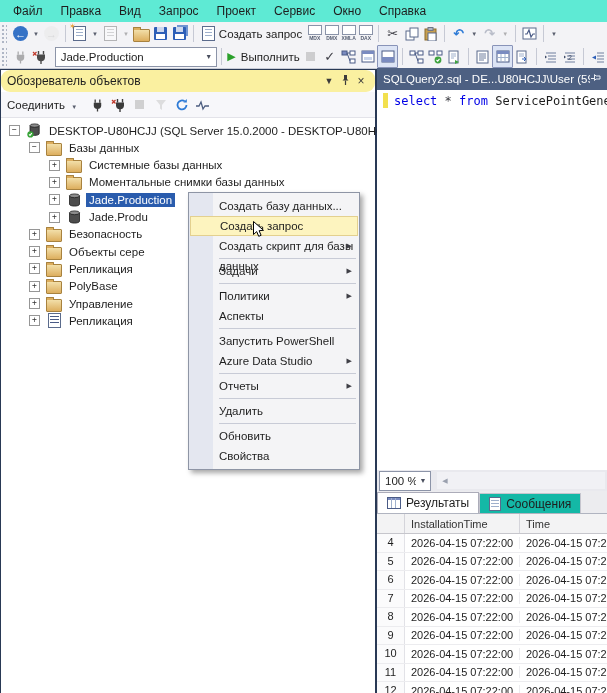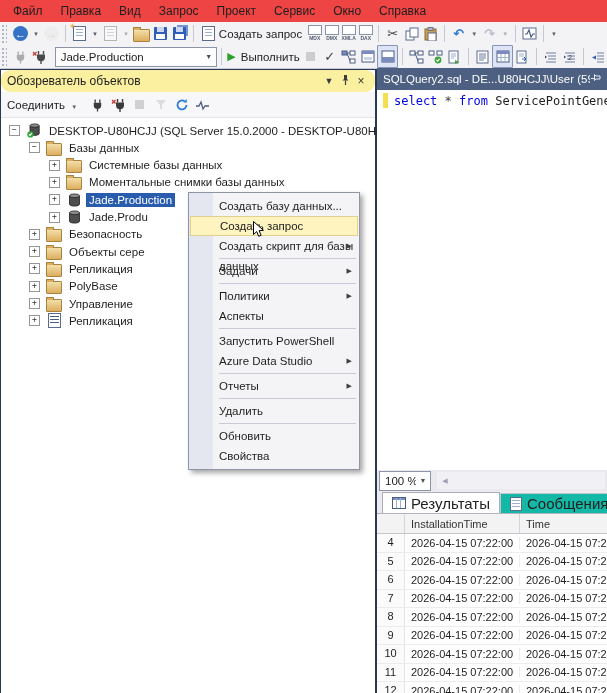--- a/index.html
+++ b/index.html
@@ -2,21 +2,21 @@
 <html style="--chrome-dark: #293955; --selection-blue: #2A5CAD; --panel-title-yellow: #FAF0A0; --menu-highlight-yellow: #FDF4BF; --keyword-blue: #0000E6; --execute-green: #2BA02B; --tab-active-blue: #4D6082;"><head>
 <meta charset="utf-8">
 <style>
   html,body{margin:0;padding:0;}
   body{width:607px;height:693px;position:relative;overflow:hidden;
        font-family:"Liberation Sans","DejaVu Sans",sans-serif;
        background:var(--chrome-dark,#293955);color:#1E1E1E;}
   .mono{font-family:"DejaVu Sans Mono","Liberation Mono",monospace;}
 
   
-  .menubar{position:absolute;top:0;left:0;right:0;height:22px;background:#ef4444;
+  .menubar{position:absolute;top:0;left:0;right:0;height:22px;background:#5eead4;
            display:flex;align-items:flex-start;padding-left:4px;font-size:12px;}
   .menu-item{padding:0 9px;line-height:22px;cursor:default;}
 
   
   .toolbar{position:absolute;left:0;right:0;background:#F3F3F6;display:flex;align-items:center;}
   #toolbar1{top:22px;height:23px;}
   #toolbar2{top:45px;height:23px;border-bottom:1px solid #C9CCD6;}
   .grip{width:5px;align-self:stretch;margin:2px 4px 2px 2px;
         background-image:radial-gradient(circle at 1px 2px,#AFB6C5 1px,transparent 1.3px);
         background-size:4px 4px;}
@@ -99,21 +99,21 @@
   .code .id{color:#1E1E1E;}
   .code .op{color:#38383E;}
 
   .zoombar{position:absolute;left:0;top:402px;right:0;height:21px;background:#E9E9EE;
         display:flex;align-items:center;padding-left:2px;}
   .zoombar .combo{width:50px;flex:none;}
   .hscroll{flex:1;height:17px;margin:0 2px 0 6px;background:#F1F1F5;display:flex;align-items:center;}
   .hscroll .ar{width:16px;text-align:center;font-size:7px;color:#9AA0AE;}
 
   .rtabs{position:absolute;left:0;top:423px;right:0;height:22px;background:#ECECEF;
-        display:flex;align-items:flex-end;padding-left:5px;font-size:15px;}
+        display:flex;align-items:flex-end;font-size:12px;}
   .rtab{display:flex;align-items:center;gap:5px;padding:0 9px;height:20px;border:1px solid #ACACB9;
         border-bottom:none;background:#fff;}
   .rtab.inactive{background:#14b8a6;height:19px;border-color:#C5C5CE;}
   .gridicon{width:12px;height:10px;border:1px solid #4A5B86;position:relative;background:#fff;}
   .gridicon::before{content:"";position:absolute;left:0;right:0;top:0;height:2px;background:#7A8BC0;}
   .gridicon::after{content:"";position:absolute;left:3px;top:0;bottom:0;width:1px;background:#9FB0CC;
         box-shadow:4px 0 0 #9FB0CC, -1px 5px 0 12px transparent;}
   .msgicon{width:10px;height:12px;border:1px solid #5B6B8C;background:#fff;position:relative;}
   .msgicon::after{content:"";position:absolute;left:1px;right:1px;top:2px;height:7px;
         background:repeating-linear-gradient(#9FB0CC 0 1px,transparent 1px 3px);}

